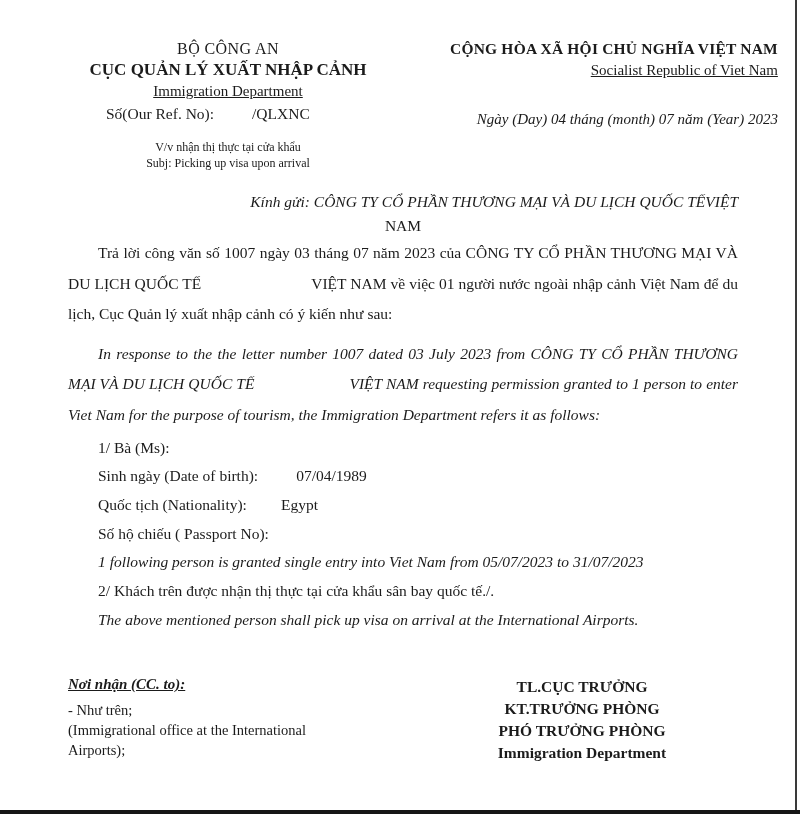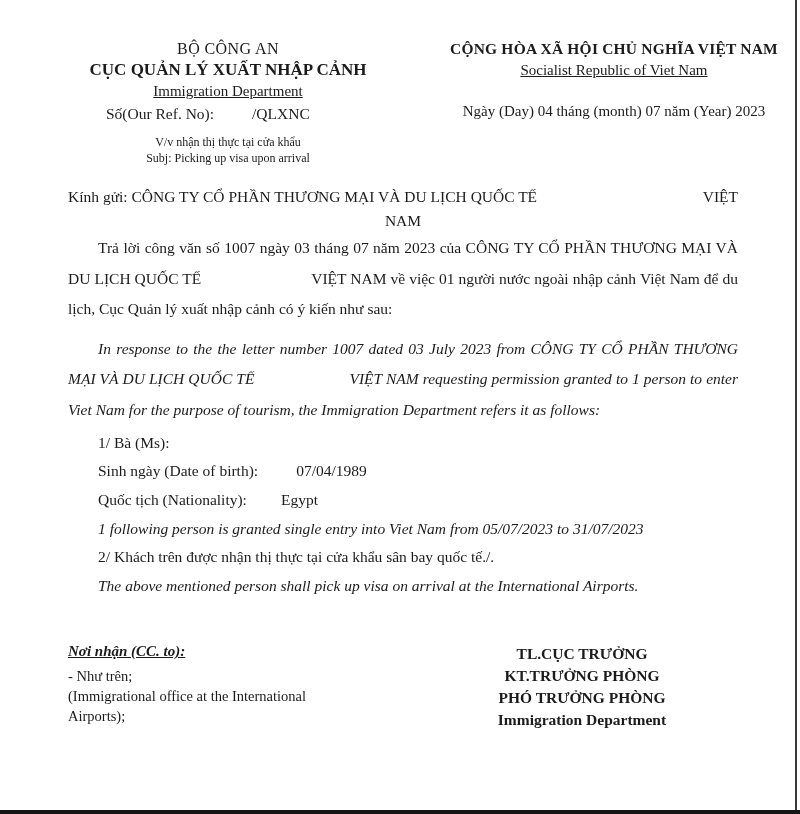--- a/index.html
+++ b/index.html
@@ -12,34 +12,34 @@
   .page{position:relative;width:800px;height:814px;background:#fff;}
   .content{position:relative;padding:40px 62px 0 68px;}
 
   
   .scan-edge-right{position:absolute;top:0;right:3px;width:2px;height:814px;background:#3a3a3a;}
   .scan-edge-bottom{position:absolute;bottom:0;left:0;width:800px;height:4px;background:#161616;}
 
   
   .hdr{display:flex;align-items:flex-start;gap:48px;}
   .hdr-left{width:320px;text-align:center;flex:0 0 320px;}
-  .hdr-right{flex:1;text-align:center;margin-left:14px;}
+  .hdr-right{flex:1;text-align:right;margin-left:14px;}
   .hl1{font-size:16px;letter-spacing:.4px;}
   .hl2{font-size:17px;font-weight:bold;white-space:nowrap;margin-top:2px;}
   .hl3{font-size:15px;text-decoration:underline;margin-top:3px;}
   .ref-row{margin-top:5px;text-align:left;padding-left:38px;font-size:15.5px;white-space:nowrap;}
   .hr1{font-size:15.5px;font-weight:bold;white-space:nowrap;letter-spacing:.2px;}
   .hr2{font-size:15px;text-decoration:underline;margin-top:4px;}
-  .date-line{font-size:15px;margin-top:24px;white-space:nowrap;}
+  .date-line{font-size:15px;font-style:italic;margin-top:32px;white-space:nowrap;}
 
   .subject{width:320px;text-align:center;font-size:12px;margin-top:11px;line-height:1.35;}
 
   
   .recipient{margin-top:19px;font-size:15.5px;line-height:1.55;}
-  .recip-line1{display:flex;justify-content:space-between;white-space:nowrap;}
+  .recip-line1{display:flex;justify-content:flex-end;white-space:nowrap;font-style:italic;}
   .recip-line2{text-align:center;}
 
   
   .para{font-size:15.5px;line-height:1.95;text-align:justify;margin-top:0;text-indent:30px;}
   .para.en{font-style:italic;margin-top:10px;}
   .gap{display:inline-block;}
   .g110{width:110px;}
   .g95{width:95px;}
   .g38{width:38px;}
   .g34{width:34px;}
@@ -102,20 +102,23 @@
     <div class="details">
       <div class="dline">
         <span>1/ Bà (Ms):</span>
       </div>
       <div class="dline">
         <span>Sinh ngày (Date of birth):</span><span class="gap g38"></span><span>07/04/1989</span>
       </div>
       <div class="dline">
         <span>Quốc tịch (Nationality):</span><span class="gap g34"></span><span>Egypt</span>
       </div>
+      <div class="dline">
+        <span>Số hộ chiếu ( Passport No):</span>
+      </div>
       <div class="dline italic">1 following person is granted single entry into Viet Nam from 05/07/2023 to 31/07/2023</div>
       <div class="dline">2/ Khách trên được nhận thị thực tại cửa khẩu sân bay quốc tế./.</div>
       <div class="dline italic">The above mentioned person shall  pick up visa on arrival at the International Airports.</div>
     </div>
 
     <div class="footer">
       <div class="cc">
         <div class="cc-title">Nơi nhận (CC. to):</div>
         <div>- Như trên;</div>
         <div>(Immigrational office at the International</div>

